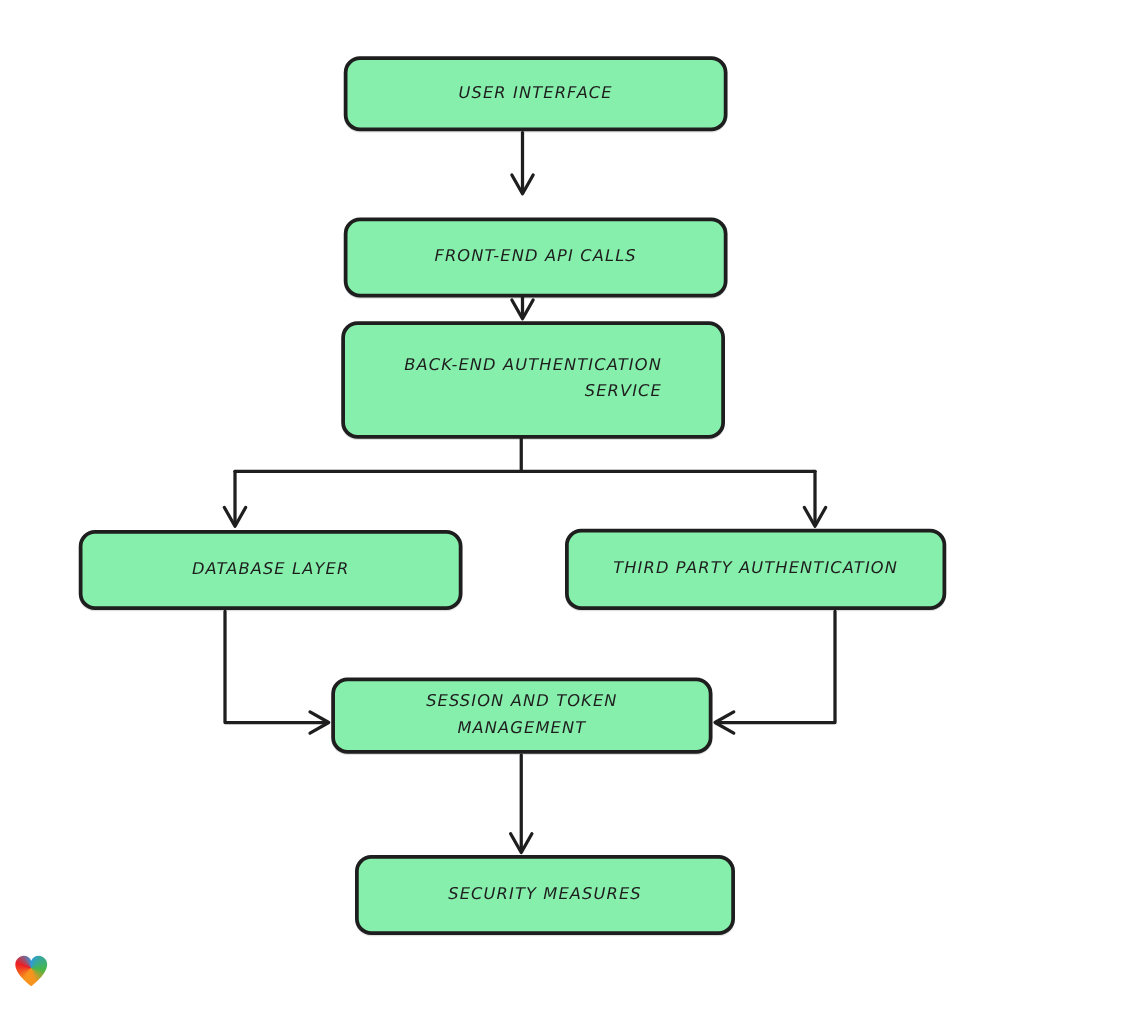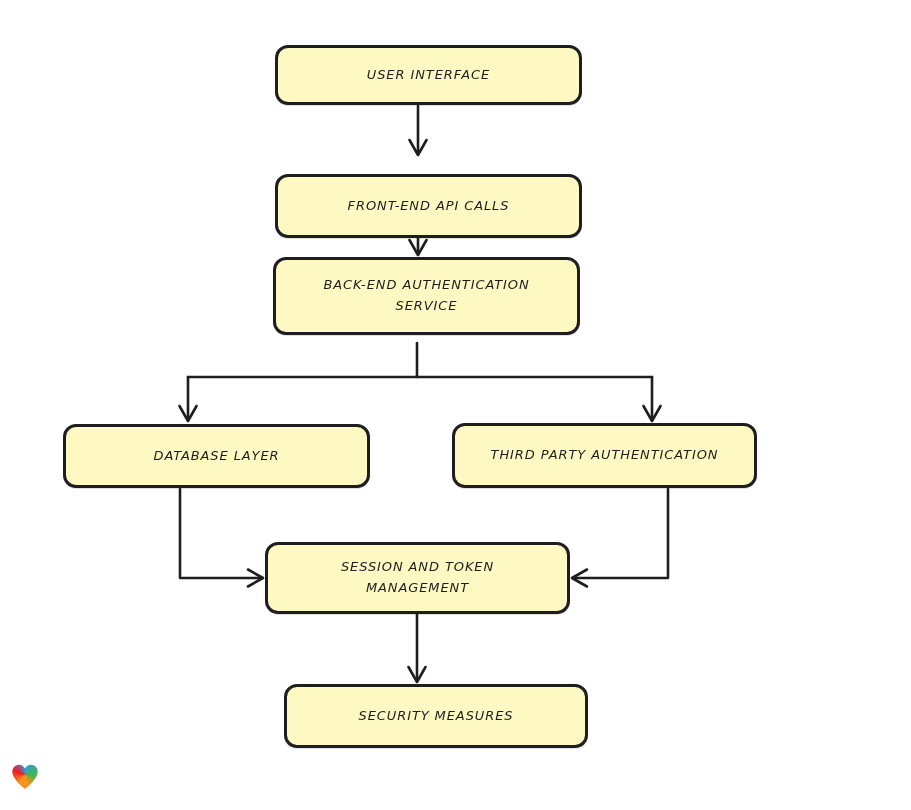--- a/index.html
+++ b/index.html
@@ -20,42 +20,42 @@
     left: 0;
     top: 0;
     width: 911px;
     height: 810px;
     z-index: 1;
   }
   .node {
     position: absolute;
     z-index: 2;
     box-sizing: border-box;
-    background: #fef9c3;
+    background: #86efac;
     border: 3px solid #1e1e1e;
     border-radius: 13px;
     display: flex;
     align-items: center;
     justify-content: center;
     text-align: center;
     color: #1e1e1e;
     font-size: 13px;
     font-style: italic;
     font-weight: 500;
     letter-spacing: 0.9px;
     line-height: 1.6;
     white-space: pre-line;
     box-shadow: 0 1px 0 rgba(0,0,0,0.12);
   }
   .n1 { left: 275px; top: 45px;  width: 307px; height: 60px; }
   .n2 { left: 275px; top: 158px; width: 307px; height: 64px; margin-top: 16px; }
-  .n3 { left: 273px; top: 257px; width: 307px; height: 78px; }
+  .n3 { left: 273px; top: 257px; width: 307px; height: 94px; text-align: right; }
   .n4 { left: 63px;  top: 424px; width: 307px; height: 64px; }
   .n5 { left: 452px; top: 423px; width: 305px; height: 65px; }
-  .n6 { left: 265px; top: 542px; width: 305px; height: 72px; }
+  .n6 { left: 265px; top: 542px; width: 305px; height: 61px; }
   .n7 { left: 284px; top: 684px; width: 304px; height: 64px; }
 
   .edge {
     stroke: #1e1e1e;
     stroke-width: 2.6;
     fill: none;
     stroke-linecap: round;
     stroke-linejoin: round;
   }
   .heart-logo {

